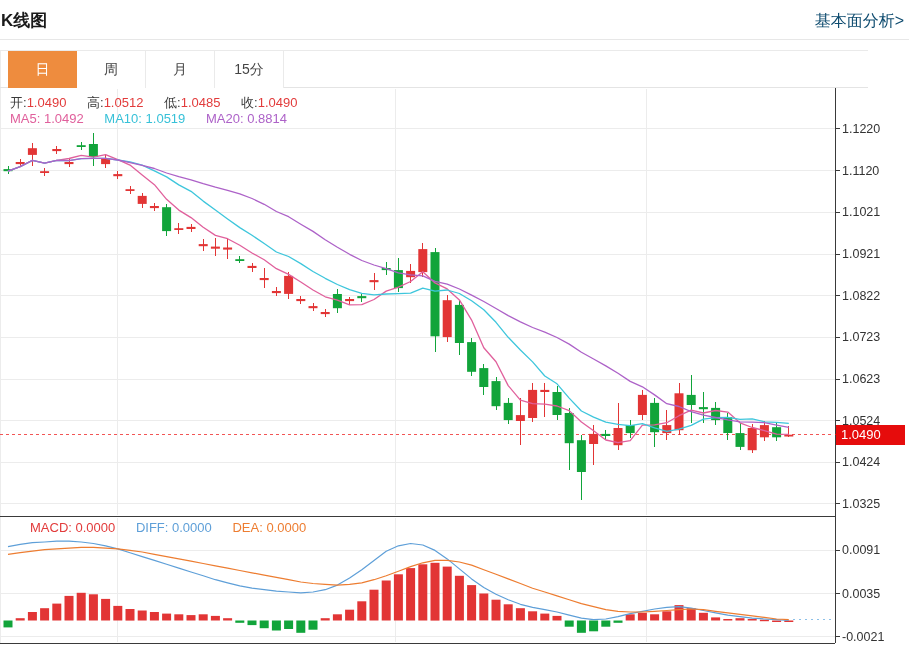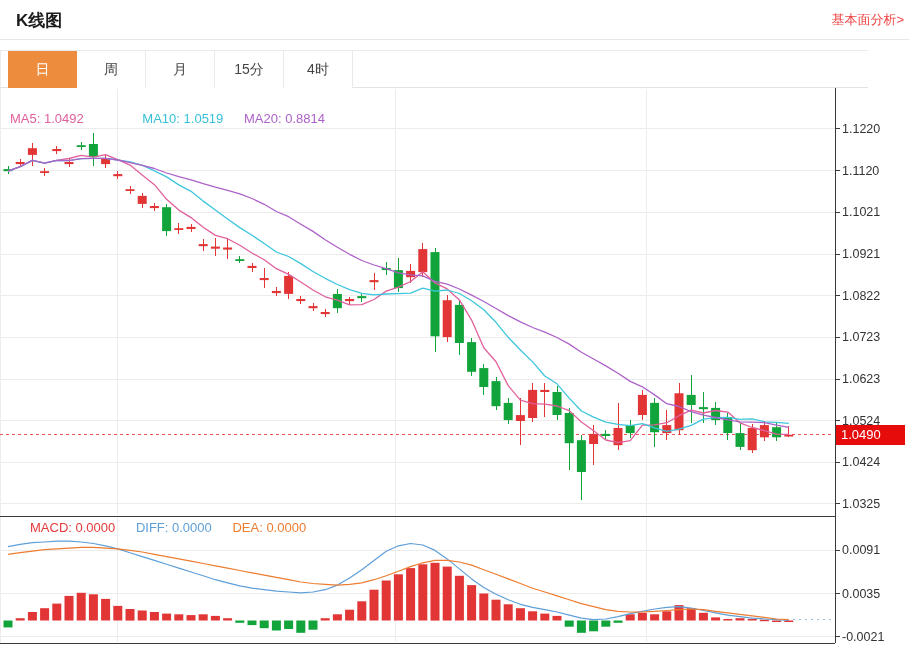--- a/index.html
+++ b/index.html
@@ -1,37 +1,37 @@
 <!DOCTYPE html>
 <html><head>
 <meta charset="utf-8">
 <style>
   * { margin:0; padding:0; box-sizing:border-box; }
   body { background:#fff; font-family:"Liberation Sans","DejaVu Sans",sans-serif; }
   #widget { position:relative; width:909px; height:649px; background:#fff; overflow:hidden; }
   #chart-svg { position:absolute; left:0; top:0; pointer-events:none; }
 
-  .page-title { position:absolute; left:16px; top:9px; font-size:17px; font-weight:bold; color:#1b1b1b; }
-  .fund-link { position:absolute; right:5px; top:11px; font-size:13px; color:#ef4444; text-decoration:none; cursor:pointer; }
+  .page-title { position:absolute; left:1px; top:9px; font-size:17px; font-weight:bold; color:#1b1b1b; }
+  .fund-link { position:absolute; right:5px; top:11px; font-size:16px; color:#0c4a6e; text-decoration:none; cursor:pointer; }
   .title-divider { position:absolute; left:0; top:39px; width:909px; height:0; border-top:1px solid #e7e7e7; }
 
   .tabbar { position:absolute; left:0; top:50px; width:868px; height:38px; display:flex;
             border-top:1px solid #eaeaea; border-bottom:1px solid #e4e4e4; padding-left:8px; }
   .tab { width:69px; height:37px; line-height:37px; text-align:center; font-size:14px; color:#444;
          border-right:1px solid #eaeaea; cursor:pointer; background:#fff; }
   .tab:first-child { border-left:1px solid #eaeaea; }
   .tab.active { background:#ee8c3e; color:#fff; border-color:#ee8c3e; }
   .tab-filler { flex:1; }
 
   .legend-row { position:absolute; font-size:13px; white-space:nowrap; }
   .legend-item { margin-right:17px; }
   .lbl { color:#3a3a3a; }
   .red    { color:#e23b3b; }
   .pink   { color:#e0609c; }
-  .cyan   { color:#37c1d8;margin-left:38px; }
+  .cyan   { color:#37c1d8; }
   .purple { color:#ad62c8; }
   .blue   { color:#5e9fd8; }
   .orange { color:#ed7d31; }
   #ohlc-legend { left:10px; top:94px; }
   #ma-legend   { left:10px; top:111px; }
   #macd-legend { left:30px; top:520px; }
 
   .price-badge { position:absolute; left:836px; top:425px; width:69px; height:20px; background:#e60c0c;
                  color:#fff; font-size:13px; line-height:20px; padding-left:5px; }
 </style>
@@ -296,24 +296,29 @@
 
   <div class="page-title">K线图</div>
   <a class="fund-link">基本面分析&gt;</a>
   <div class="title-divider"></div>
 
   <div class="tabbar">
     <div class="tab active">日</div>
     <div class="tab">周</div>
     <div class="tab">月</div>
     <div class="tab">15分</div>
-    <div class="tab">4时</div>
     <div class="tab-filler"></div>
   </div>
 
+  <div class="legend-row" id="ohlc-legend">
+    <span class="legend-item"><span class="lbl">开:</span><span class="red">1.0490</span></span>
+    <span class="legend-item"><span class="lbl">高:</span><span class="red">1.0512</span></span>
+    <span class="legend-item"><span class="lbl">低:</span><span class="red">1.0485</span></span>
+    <span class="legend-item"><span class="lbl">收:</span><span class="red">1.0490</span></span>
+  </div>
 
   <div class="legend-row" id="ma-legend">
     <span class="legend-item pink"><span>MA5:</span> <span>1.0492</span></span>
     <span class="legend-item cyan"><span>MA10:</span> <span>1.0519</span></span>
     <span class="legend-item purple"><span>MA20:</span> <span>0.8814</span></span>
   </div>
 
   <div class="legend-row" id="macd-legend">
     <span class="legend-item red"><span>MACD:</span> <span>0.0000</span></span>
     <span class="legend-item blue"><span>DIFF:</span> <span>0.0000</span></span>

